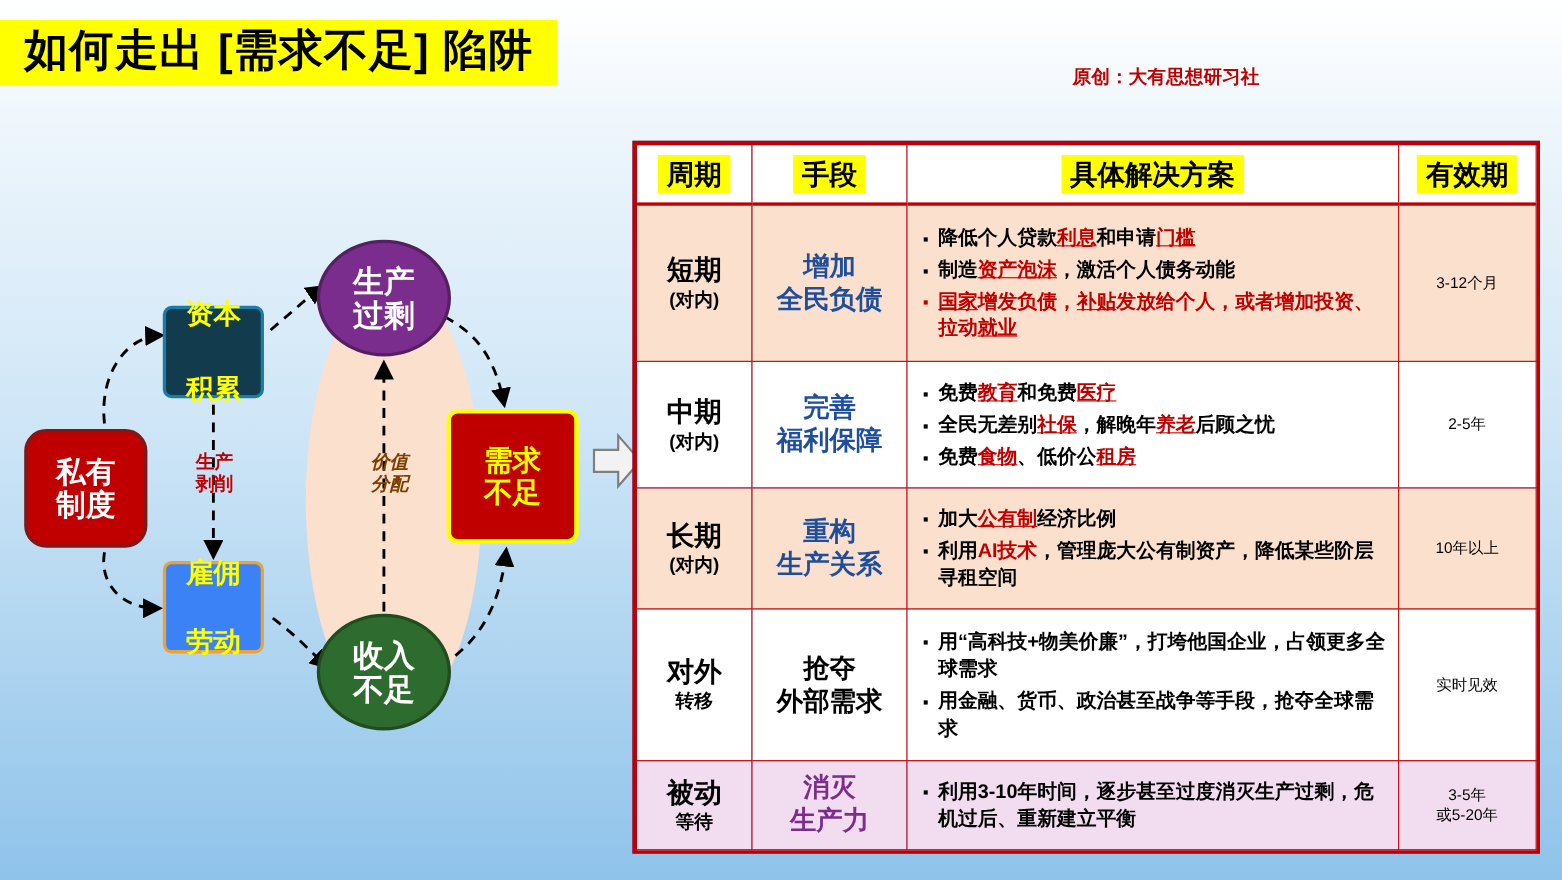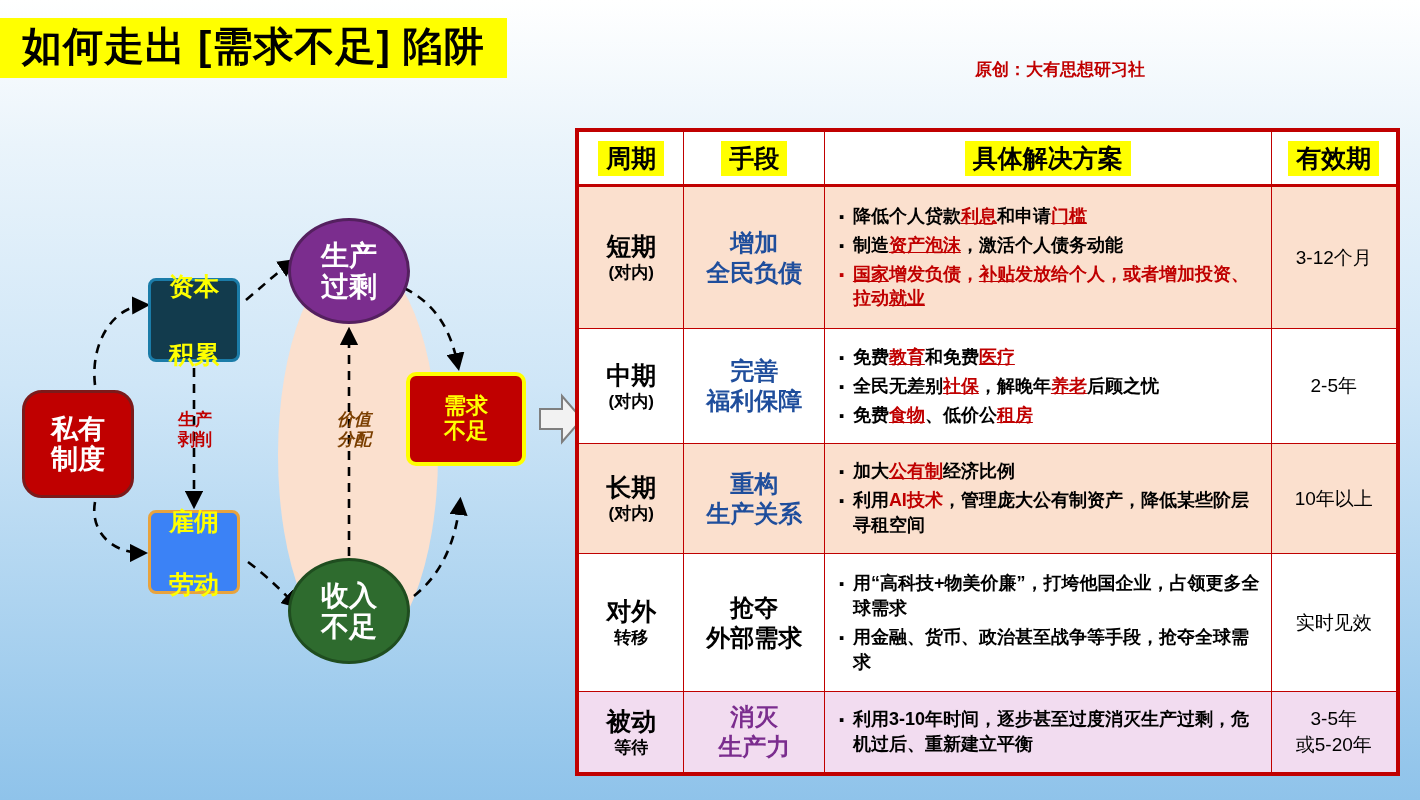--- a/index.html
+++ b/index.html
@@ -67,23 +67,23 @@
     left:288px; top:108px; width:122px; height:106px;
     background:#7b2d8e; border:3px solid #54205f; color:#ffffff;
     font-size:28px; border-radius:50%;
   }
   .node-income {
     left:288px; top:448px; width:122px; height:106px;
     background:#2e6b2e; border:3px solid #1f4d1f; color:#ffffff;
     font-size:28px; border-radius:50%;
   }
   .node-demand {
-    left:406px; top:262px; width:120px; height:94px;
+    left:406px; top:262px; width:120px; height:122px;
     background:#c00000; border:4px solid #ffff00; color:#ffff00;
-    font-size:22px; border-radius:10px;
+    font-size:26px; border-radius:10px;
   }
   .mini-label {
     position:absolute;
     text-align:center;
     font-weight:bold;
     font-size:17px;
     line-height:1.15;
   }
   .lbl-exploit { left:160px; top:300px; width:70px; color:#c00000; }
   .lbl-value   { left:316px; top:300px; width:76px; color:#7b3f00;font-style:italic; }
@@ -120,21 +120,21 @@
   .col3 { width:445px; }
   .col4 { width:125px; }
 
   td.cycle {
     text-align:center; font-weight:bold; color:#000; font-size:25px; line-height:1.2;
   }
   td.cycle .sub { font-size:17px; display:block; margin-top:2px; }
   td.means {
     text-align:center; font-weight:bold; font-size:24px; line-height:1.25;
   }
-  td.term { text-align:center; font-size:19px; font-weight:normal; }
+  td.term { text-align:center; font-size:14px; font-weight:normal; }
   td.sol { font-size:18px; }
   ul.sol-list { margin:0; padding:0; list-style:none; }
   ul.sol-list li {
     position:relative; padding-left:20px; margin:4px 0; line-height:1.38;
     font-weight:bold; font-size:18px;
   }
   ul.sol-list li:before {
     content:"·"; position:absolute; left:5px; top:-4px; font-size:26px; font-weight:bold;
   }
   ul.sol-list li.red:before { color:#c00000; }

